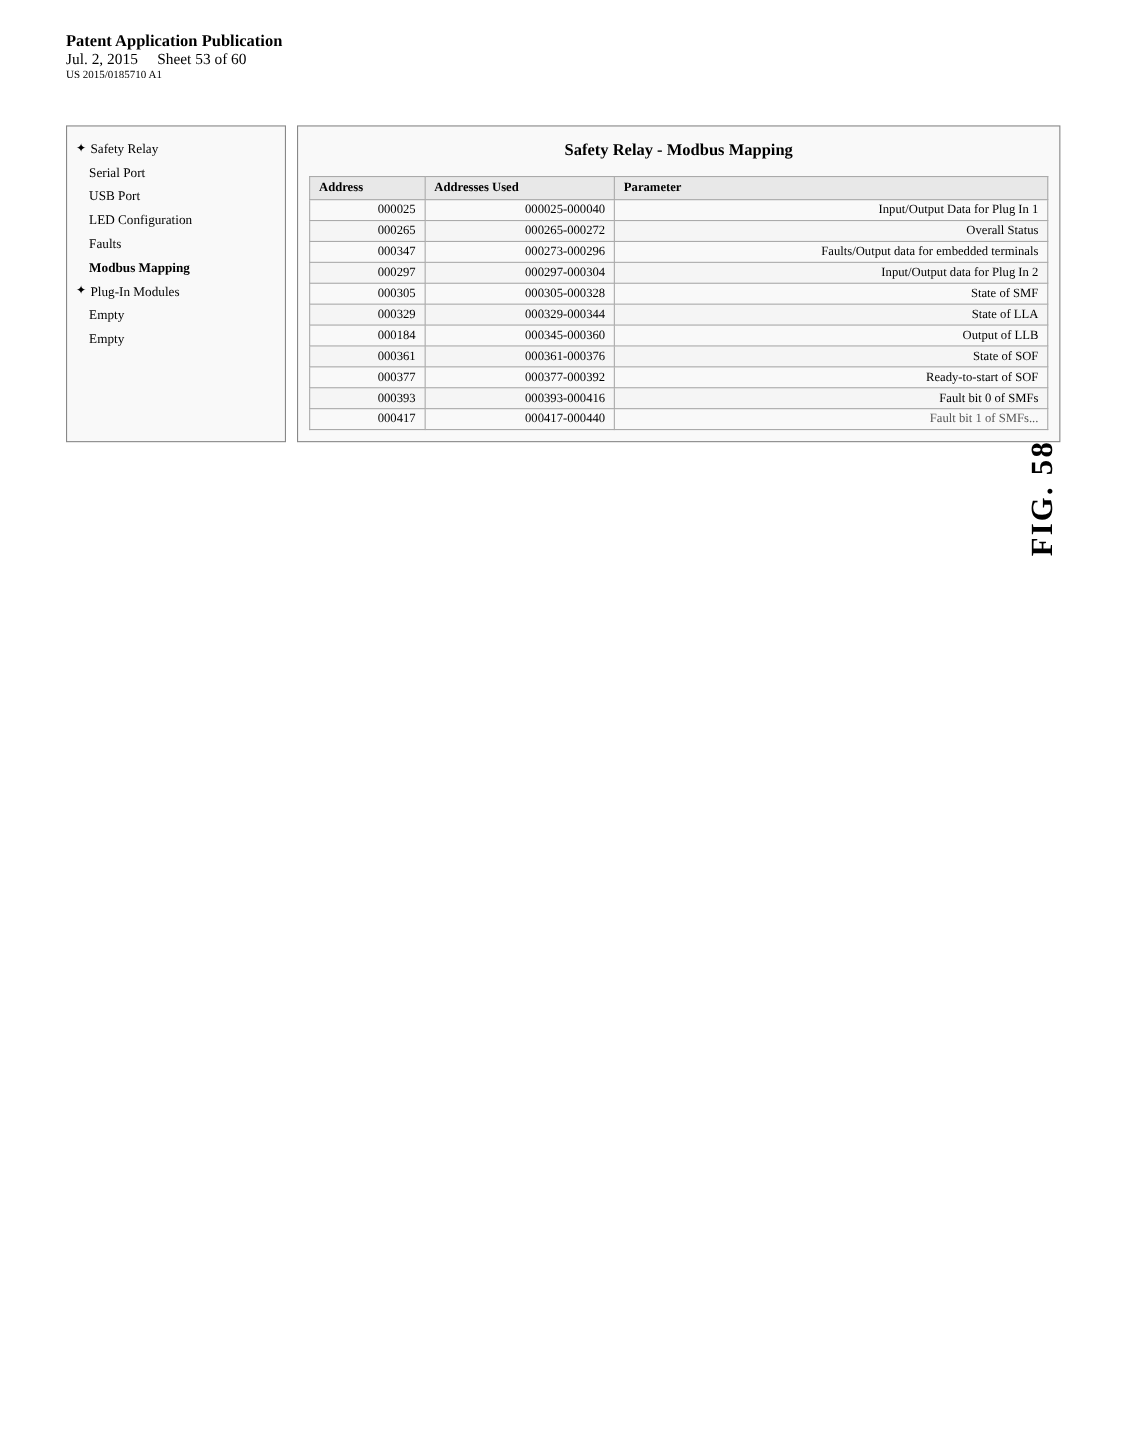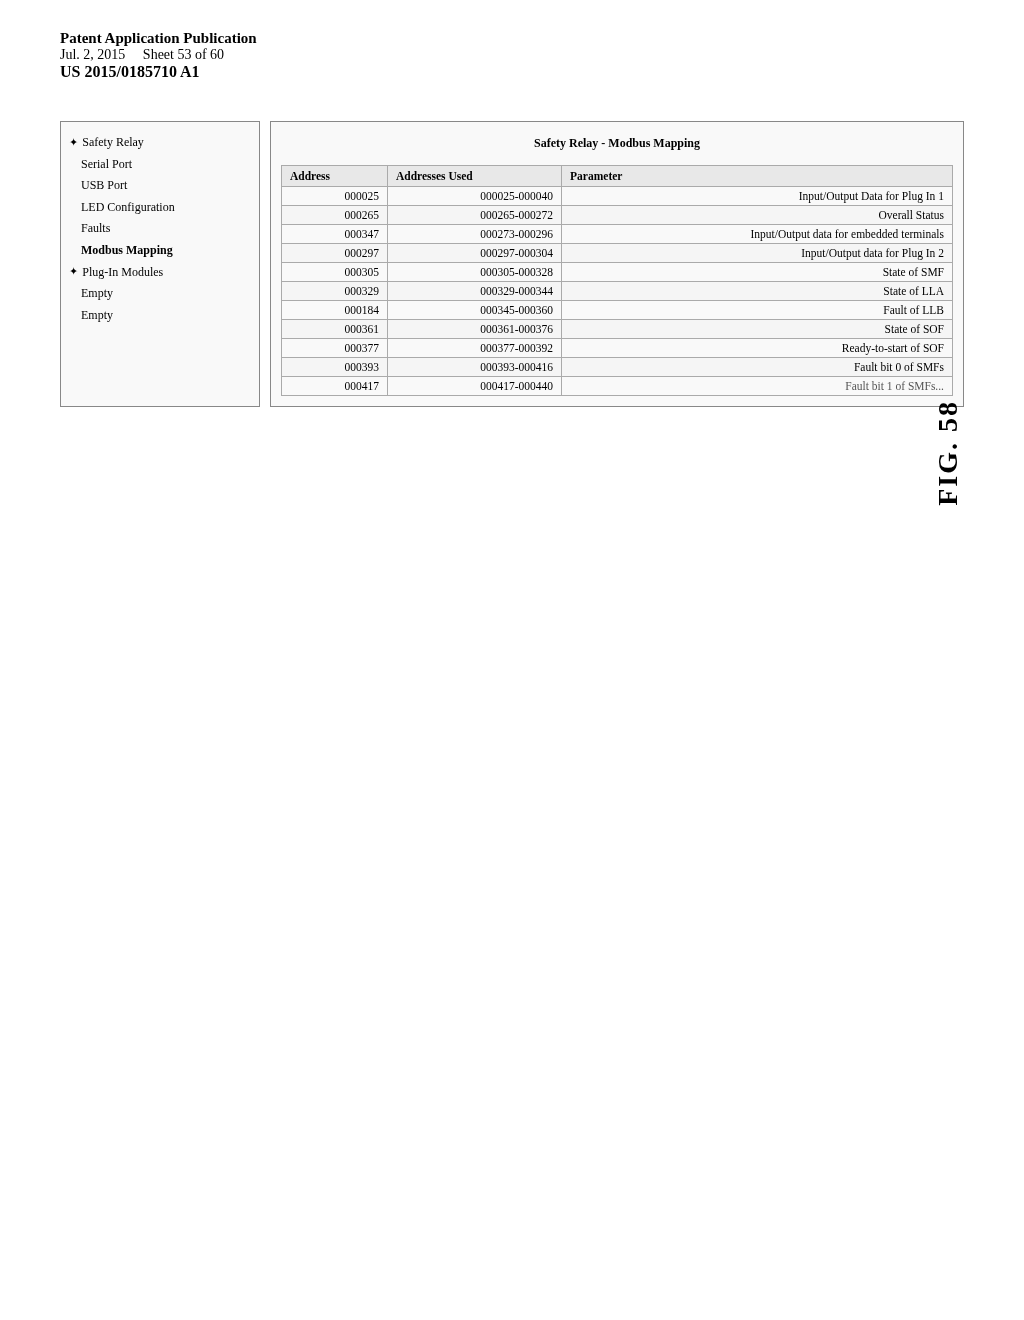--- a/index.html
+++ b/index.html
@@ -21,22 +21,22 @@
       flex-direction: column;
     }
     .header-left {
       font-size: 15px;
       font-weight: bold;
     }
     .header-center {
       font-size: 14px;
     }
     .header-right {
-      font-size: 16px;
-      font-weight: bold;
+      font-size: 10px;
+      font-weight: normal;
     }
 
     
     .main-content {
       display: flex;
       flex-direction: row;
       padding: 20px 60px 20px 60px;
       gap: 10px;
     }
 
@@ -66,21 +66,21 @@
 
     
     .right-panel {
       flex: 1;
       border: 1.5px solid #888;
       background: #f9f9f9;
       padding: 10px;
     }
 
     .panel-title {
-      font-size: 12px;
+      font-size: 15px;
       font-weight: bold;
       margin-bottom: 10px;
       padding: 4px 8px;
       text-align: center;
     }
 
     
     .data-table {
       width: 100%;
       border-collapse: collapse;
@@ -184,41 +184,41 @@
             <td>Input/Output Data for Plug In 1</td>
           </tr>
           <tr>
             <td>000265</td>
             <td>000265-000272</td>
             <td>Overall Status</td>
           </tr>
           <tr>
             <td>000347</td>
             <td>000273-000296</td>
-            <td>Input/Output  data for embedded terminals</td>
+            <td>Faults/Output  data for embedded terminals</td>
           </tr>
           <tr>
             <td>000297</td>
             <td>000297-000304</td>
             <td>Input/Output  data for Plug In 2</td>
           </tr>
           <tr>
             <td>000305</td>
             <td>000305-000328</td>
             <td>State of SMF</td>
           </tr>
           <tr>
             <td>000329</td>
             <td>000329-000344</td>
             <td>State of LLA</td>
           </tr>
           <tr>
             <td>000184</td>
             <td>000345-000360</td>
-            <td>Fault of LLB</td>
+            <td>Output of LLB</td>
           </tr>
           <tr>
             <td>000361</td>
             <td>000361-000376</td>
             <td>State of SOF</td>
           </tr>
           <tr>
             <td>000377</td>
             <td>000377-000392</td>
             <td>Ready-to-start of SOF</td>

